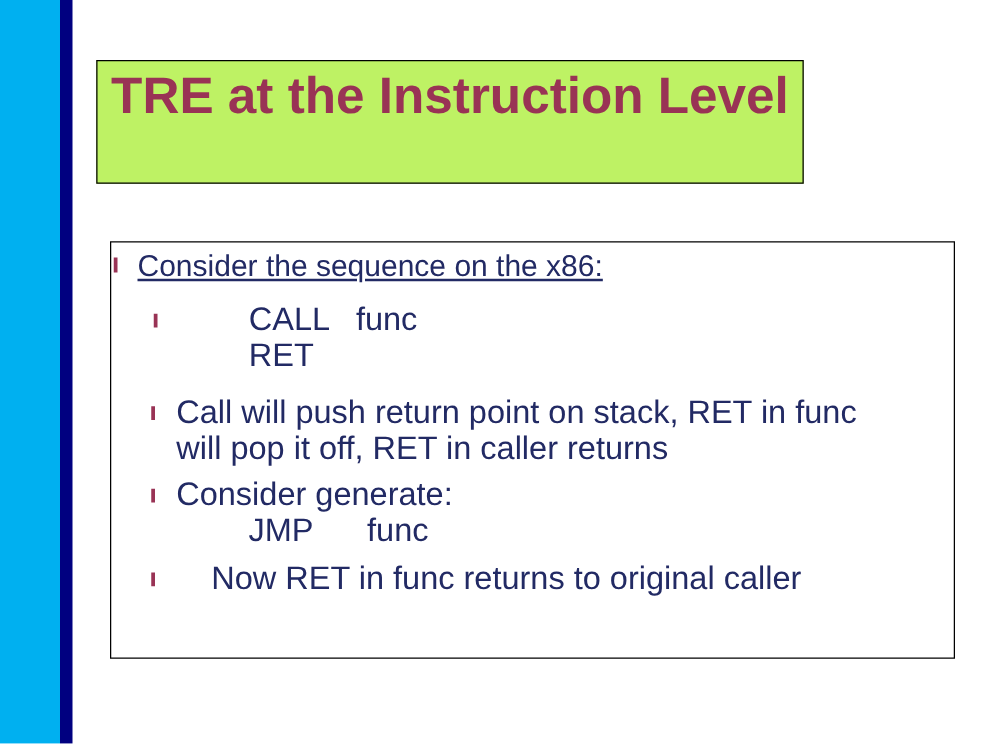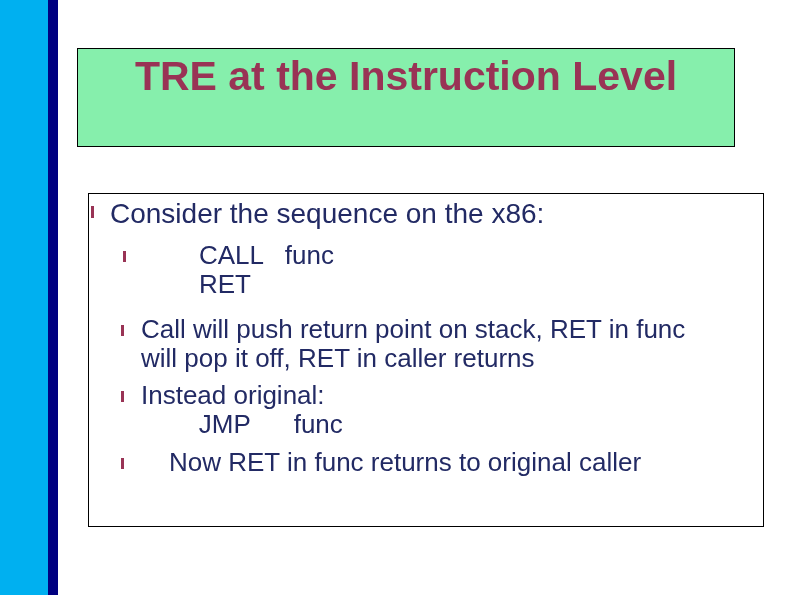--- a/index.html
+++ b/index.html
@@ -27,22 +27,22 @@
   .bar-dark {
     position: absolute;
     left: 48px; top: 0;
     width: 10px; height: 595px;
     background: #000080;
   }
   
   .title-box {
     position: absolute;
     left: 77px; top: 48px;
-    width: 658px; height: 99px;
-    background: #86efac;
+    width: 566px; height: 99px;
+    background: #bef264;
     border: 1px solid #000000;
     box-sizing: border-box;
   }
   .title-text {
     margin-top: 4px;
     text-align: center;
     font-size: 41px;
     font-weight: bold;
     color: #993355;
     letter-spacing: 0px;
@@ -60,22 +60,23 @@
   .item {
     position: absolute;
     color: #222A64;
   }
   .txt {
     display: block;
     white-space: pre-wrap;
     color: #222A64;
   }
   .lvl1 .txt {
-    font-size: 28px;
+    font-size: 24px;
     line-height: 32px;
+    text-decoration: underline;
   }
   .lvl2 .txt {
     font-size: 26px;
     line-height: 29px;
   }
   .tick {
     position: absolute;
     width: 3px;
     height: 11px;
     background: #993355;
@@ -127,21 +128,21 @@
     </div>
 
     <div class="item lvl2 item-3">
       <span class="tick"></span>
       <span class="txt">Call will push return point on stack, RET in func
 will pop it off, RET in caller returns</span>
     </div>
 
     <div class="item lvl2 item-4">
       <span class="tick"></span>
-      <span class="txt">Instead original:
+      <span class="txt">Consider generate:
         JMP      func</span>
     </div>
 
     <div class="item lvl2 item-5">
       <span class="tick"></span>
       <span class="txt">Now RET in func returns to original caller</span>
     </div>
 
   </div>
 </div>

